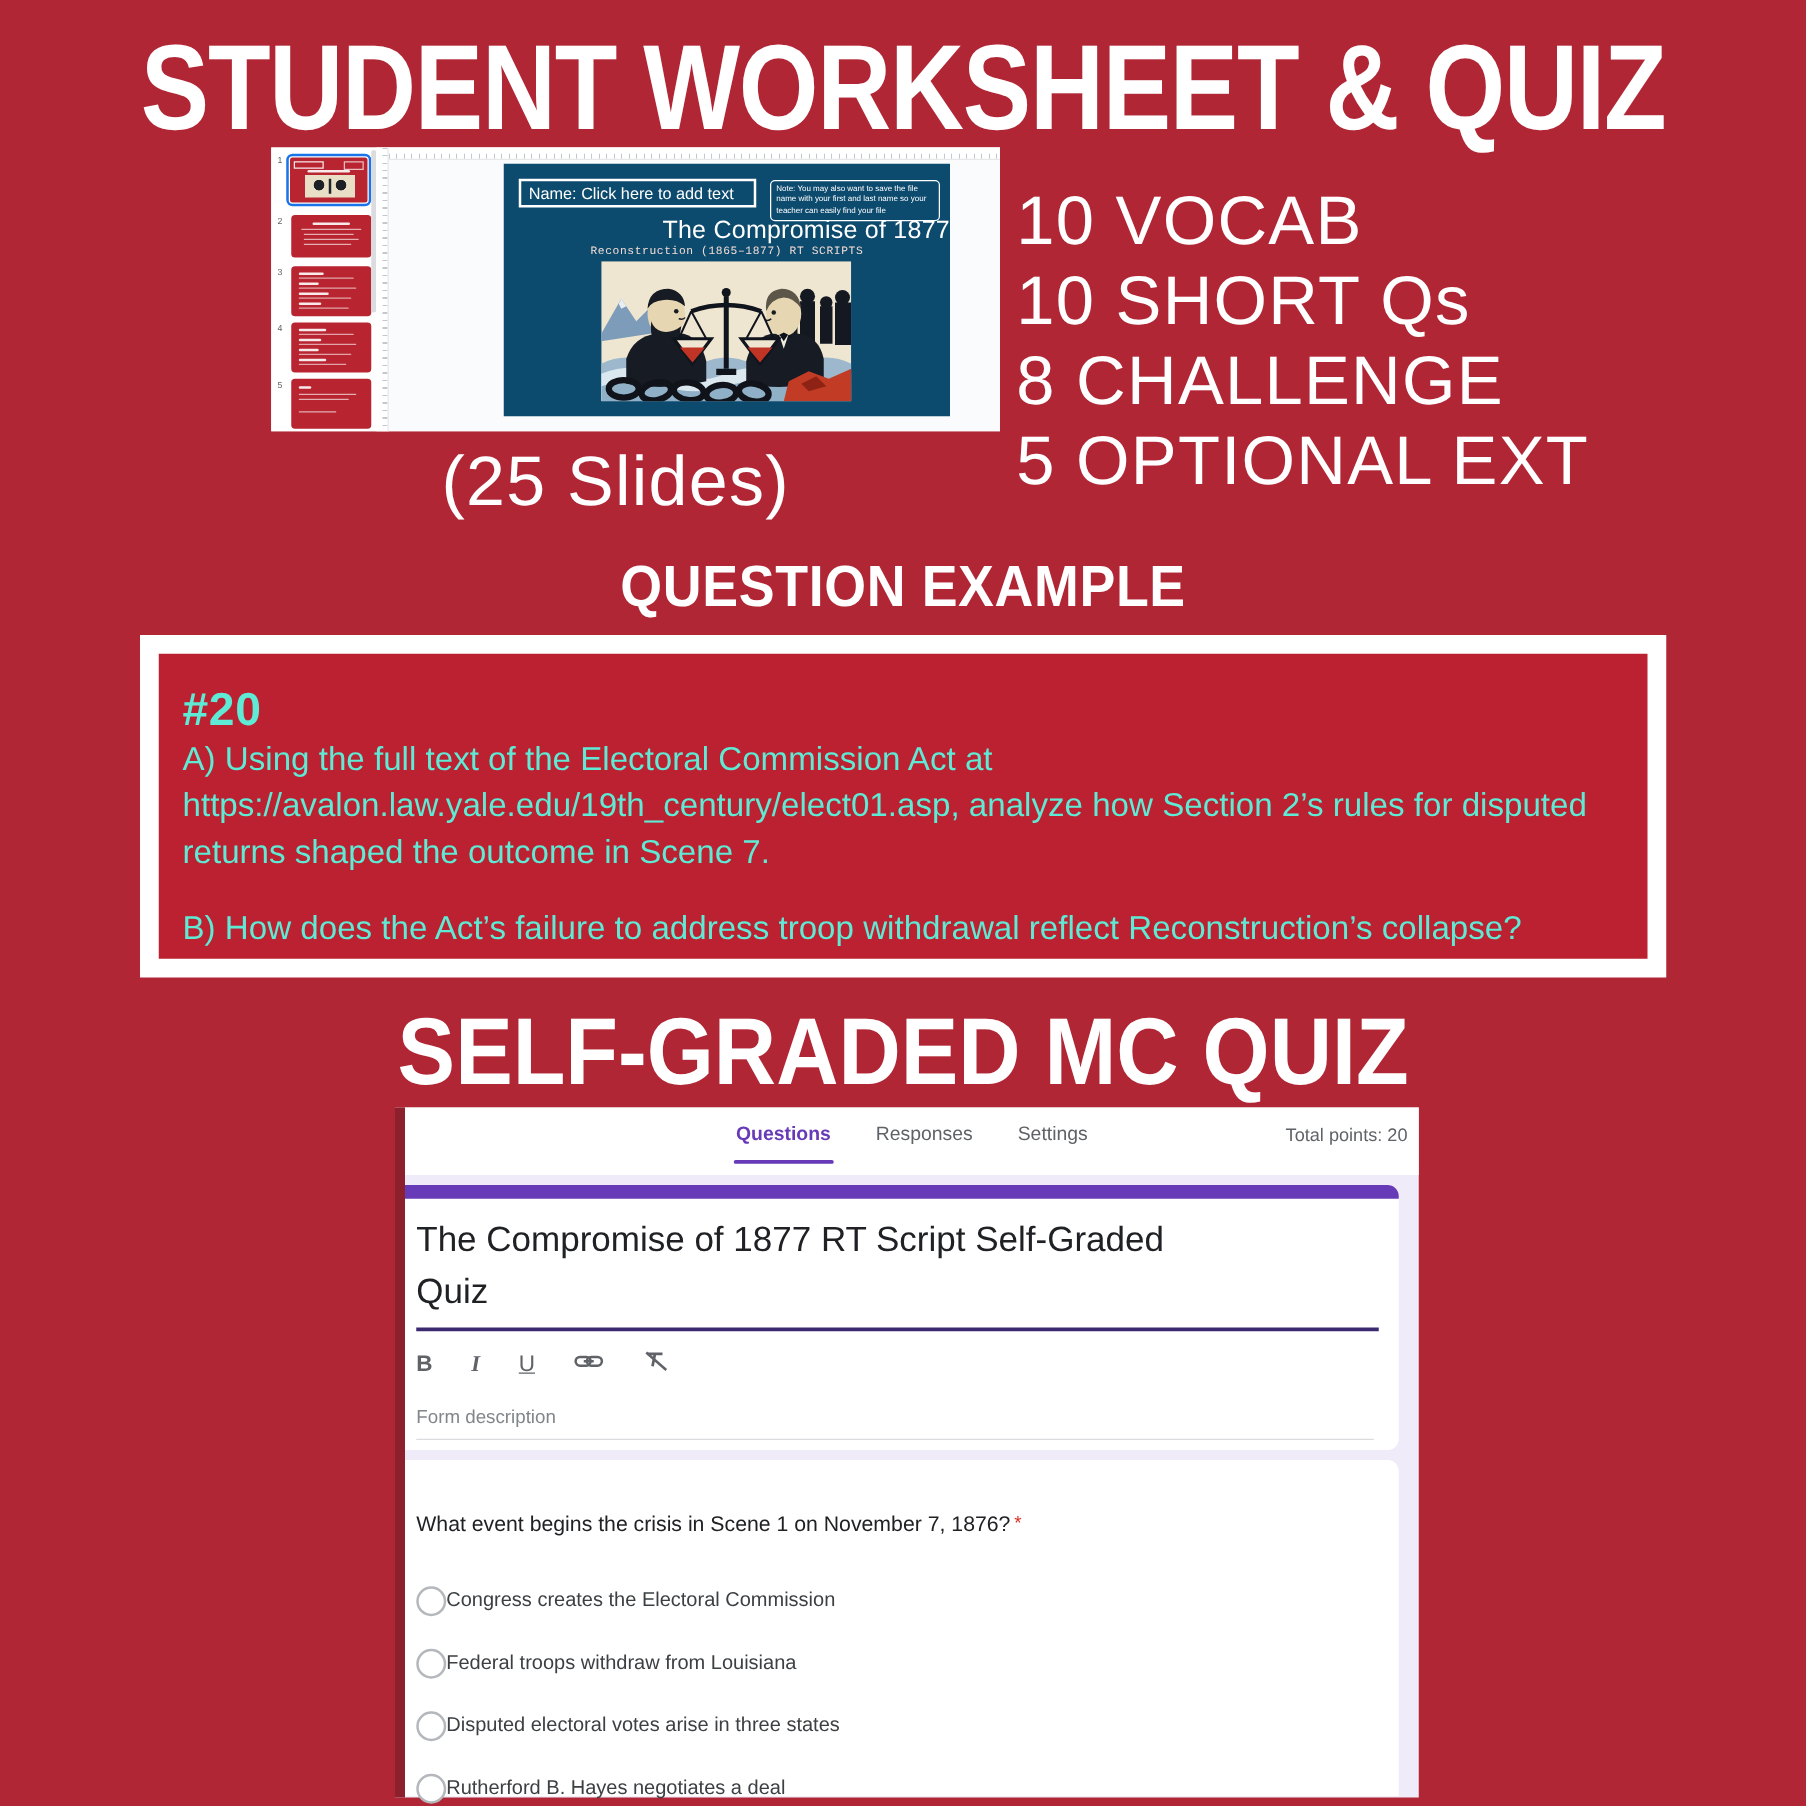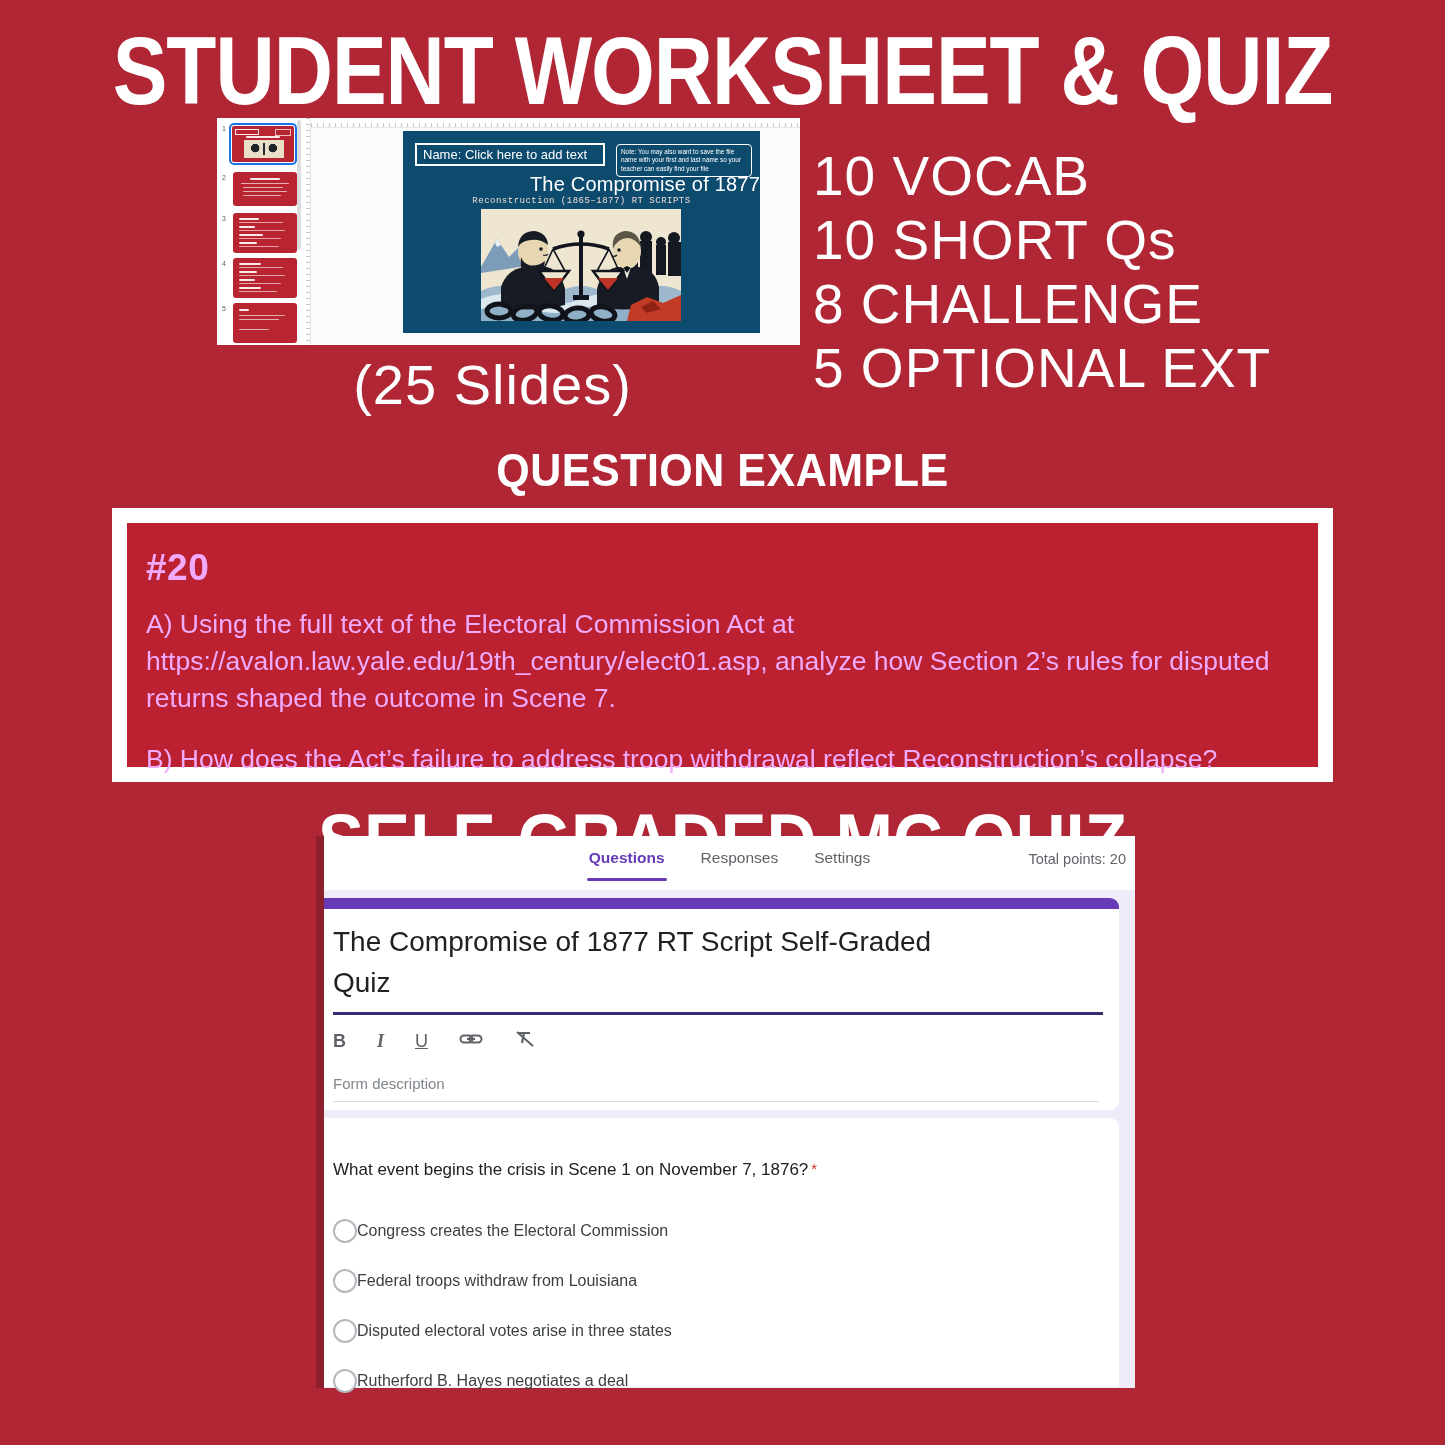--- a/index.html
+++ b/index.html
@@ -66,29 +66,29 @@
   .slide-title{position:absolute;top:42px;left:0;width:100%;text-align:right;color:#fff;
     font-size:20px;font-weight:normal;letter-spacing:0.2px;}
   .slide-subtitle{position:absolute;top:65px;left:0;width:100%;text-align:center;color:#f4ddd5;
     font-size:9px;font-family:"Liberation Mono", monospace;letter-spacing:0.5px;}
   .slide-image{position:absolute;left:78px;top:78px;width:200px;height:112px;}
 
   
   .q-box{
     position:absolute;left:112px;top:508px;width:1221px;height:274px;box-sizing:border-box;
     background:#bb2130;border:15px solid #ffffff;
-    padding:24px 22px 0 19px;color:#f0abfc;
+    padding:24px 22px 0 19px;color:#5eead4;
   }
   .q-num{font-size:37px;font-weight:bold;letter-spacing:0.5px;}
-  .q-a{margin-top:17px;font-size:26.5px;line-height:1.4;max-width:1160px;}
+  .q-a{margin-top:0;font-size:26.5px;line-height:1.4;max-width:1160px;}
   .q-b{margin-top:25px;font-size:26.5px;line-height:1.3;white-space:nowrap;}
 
   
   .form-shot{
-    position:absolute;left:316px;top:836px;width:819px;height:552px;
+    position:absolute;left:316px;top:886px;width:819px;height:552px;
     border-left:8px solid #8c202c;box-sizing:border-box;background:#f0ebf8;
   }
   .form-header{height:54px;background:#fff;position:relative;}
   .tabs{position:absolute;left:0;right:0;top:13px;display:flex;justify-content:center;gap:36px;font-size:15.5px;color:#5f6368;}
   .tab{position:relative;padding-bottom:10px;cursor:pointer;}
   .tab.active{color:#673ab7;font-weight:bold;}
   .tab.active::after{content:"";position:absolute;left:-2px;right:-2px;bottom:-4px;height:3.5px;background:#673ab7;border-radius:3px;}
   .total-points{position:absolute;right:9px;top:15px;font-size:14.5px;color:#5f6368;}
   .form-body{height:498px;padding-top:8px;box-sizing:border-box;}
   .form-card{width:795px;background:#fff;position:relative;}

